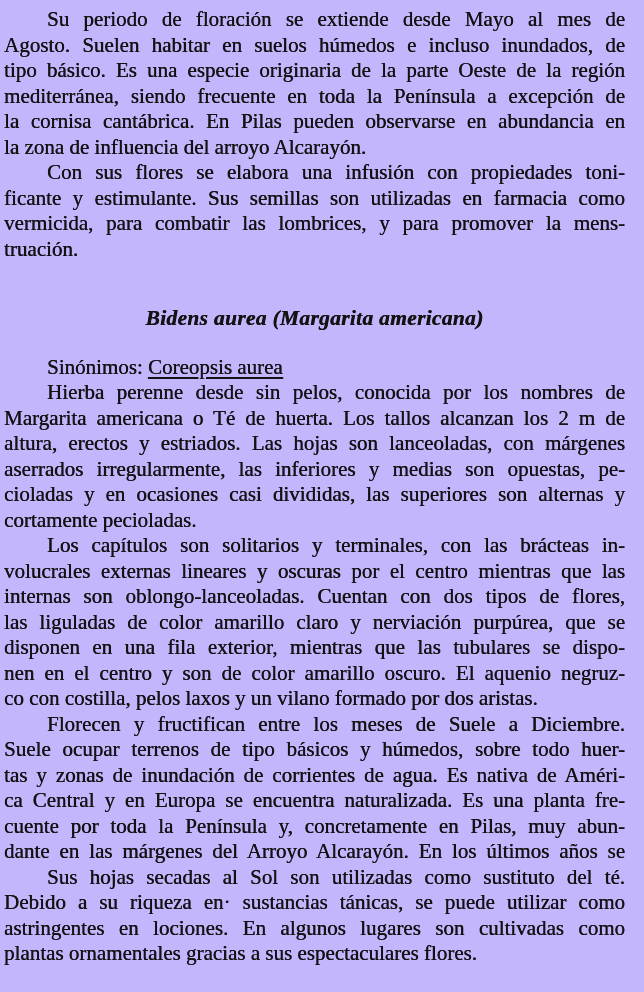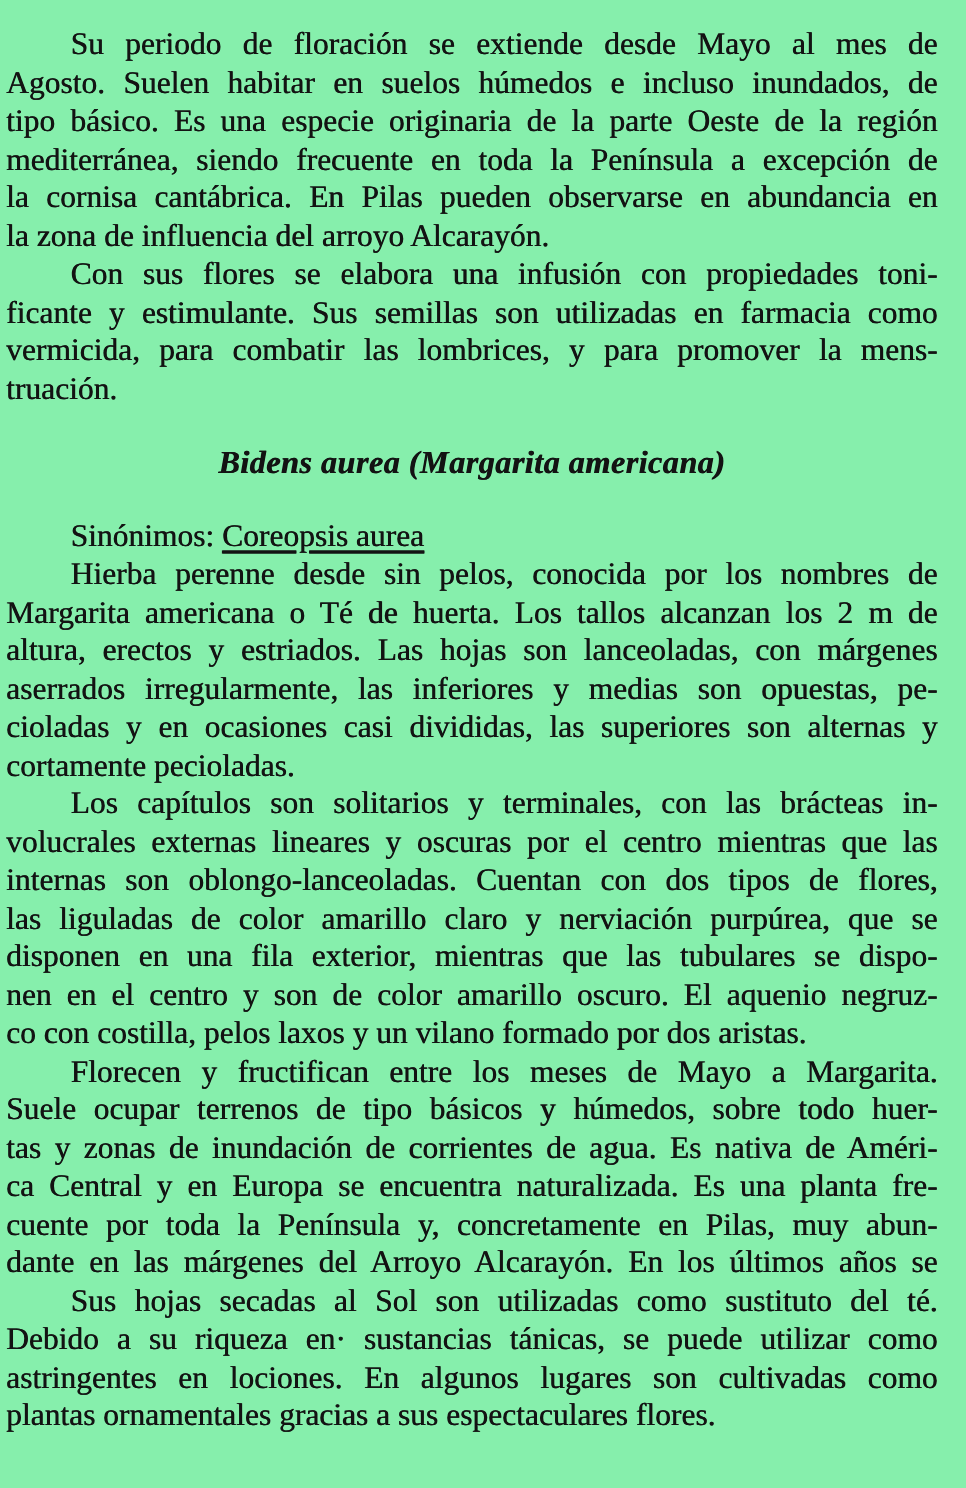--- a/index.html
+++ b/index.html
@@ -11,22 +11,22 @@
     width: 644px;
     height: 992px;
     overflow: hidden;
     font-family: "Liberation Serif", "DejaVu Serif", serif;
     color: #131313;
   }
   .page {
     box-sizing: border-box;
     width: 644px;
     height: 992px;
-    padding: 17px 19px 0 4px;
-    background: #86efac;
+    padding: 7px 19px 0 4px;
+    background: #c4b5fd;
     text-shadow: 0.35px 0 0 currentColor; 
   }
   .paragraph { margin: 0; }
   .line {
     font-size: 21px;
     line-height: 25.5px;
     text-align: justify;
     text-align-last: justify;
     white-space: normal;
   }
@@ -34,21 +34,21 @@
     text-align: center;
     text-align-last: left;
   }
   .line.indent { text-indent: 43px; }
   .heading {
     font-size: 21.5px;
     line-height: 25.5px;
     font-weight: bold;
     font-style: italic;
     text-align: center;
-    margin-top: 24px;
+    margin-top: 44px;
     letter-spacing: 0.3px;
   }
   .syn-block { margin-top: 23px; }
   .underline { text-decoration: underline; text-underline-offset: 3px; }
 </style>
 </head>
 <body>
 
 <div class="page">
   <div>
@@ -79,21 +79,21 @@
       <div class="paragraph">
         <div class="line indent">Los capítulos son solitarios y terminales, con las brácteas in-</div>
         <div class="line">volucrales externas lineares y oscuras por el centro mientras que las</div>
         <div class="line">internas son oblongo-lanceoladas. Cuentan con dos tipos de flores,</div>
         <div class="line">las liguladas de color amarillo claro y nerviación purpúrea,  que se</div>
         <div class="line">disponen en una fila exterior, mientras que las tubulares se dispo-</div>
         <div class="line">nen en el centro y son de color amarillo oscuro. El aquenio negruz-</div>
         <div class="line last">co con costilla, pelos laxos y un vilano formado por dos aristas.</div>
       </div>
       <div class="paragraph">
-        <div class="line indent">Florecen y fructifican entre los meses de Mayo a Margarita.</div>
+        <div class="line indent">Florecen y fructifican entre los meses de Suele a Diciembre.</div>
         <div class="line">Suele ocupar terrenos de tipo básicos y húmedos, sobre todo huer-</div>
         <div class="line">tas y zonas de inundación de corrientes de agua. Es nativa de Améri-</div>
         <div class="line">ca Central y en Europa se encuentra naturalizada. Es una planta fre-</div>
         <div class="line">cuente por toda la Península y, concretamente en Pilas, muy abun-</div>
         <div class="line">dante en las márgenes del Arroyo Alcarayón. En los últimos años se</div>
       </div>
       <div class="paragraph">
         <div class="line indent">Sus hojas secadas al Sol son utilizadas como sustituto del té.</div>
         <div class="line">Debido a su riqueza en· sustancias tánicas, se puede utilizar como</div>
         <div class="line">astringentes en lociones. En algunos lugares son cultivadas como</div>

